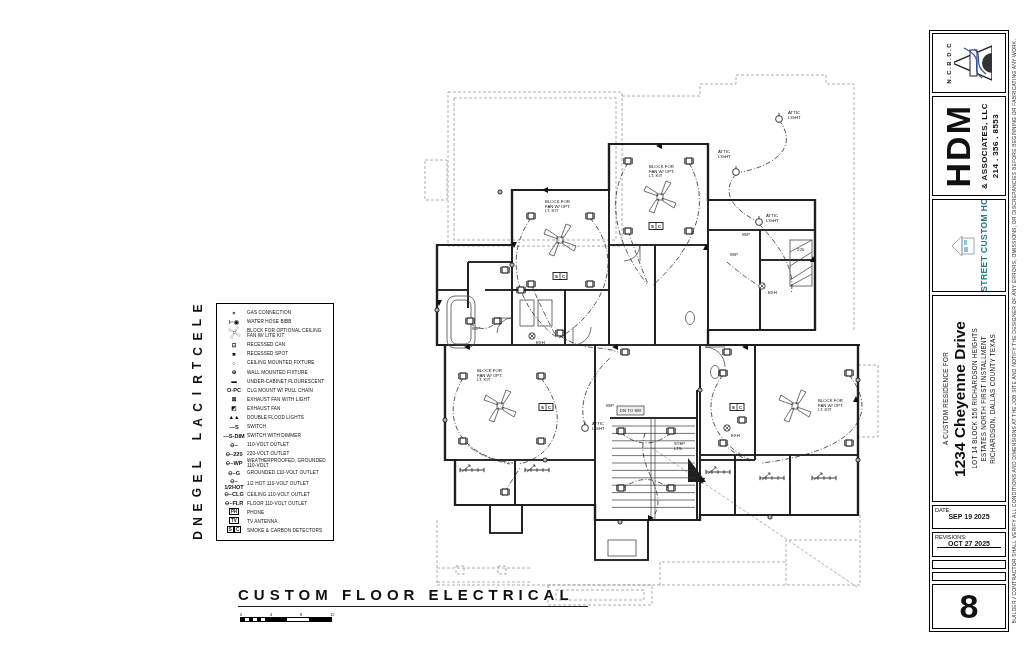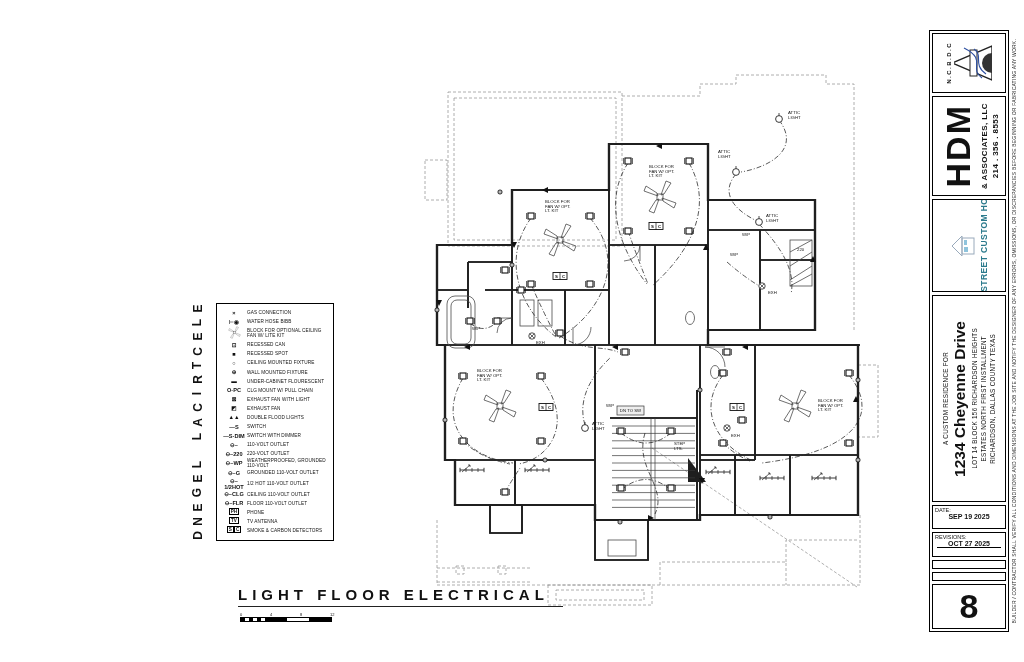--- a/index.html
+++ b/index.html
@@ -433,21 +433,21 @@
           <span class="sym box"><b>TV</b></span>
           <span class="lbl">TV ANTENNA</span>
         </li>
         <li>
           <span class="sym box"><b>S</b><b>C</b></span>
           <span class="lbl">SMOKE &amp; CARBON DETECTORS</span>
         </li>
       </ul>
   </div>
 
-  <div id="plan-title">LIGHT FLOOR ELECTRICAL</div>
+  <div id="plan-title">CUSTOM FLOOR ELECTRICAL</div>
   <div id="scalebar">
     <div id="scaleticks">
         <span style="left: 0px;">0</span>
         <span style="left: 30px;">4</span>
         <span style="left: 60px;">8</span>
         <span style="left: 90px;">12</span>
       </div>
     <div id="scalesegs">
         <i style="width: 4px; background: rgb(0, 0, 0);"></i>
         <i style="width: 4px; background: rgb(255, 255, 255);"></i>

